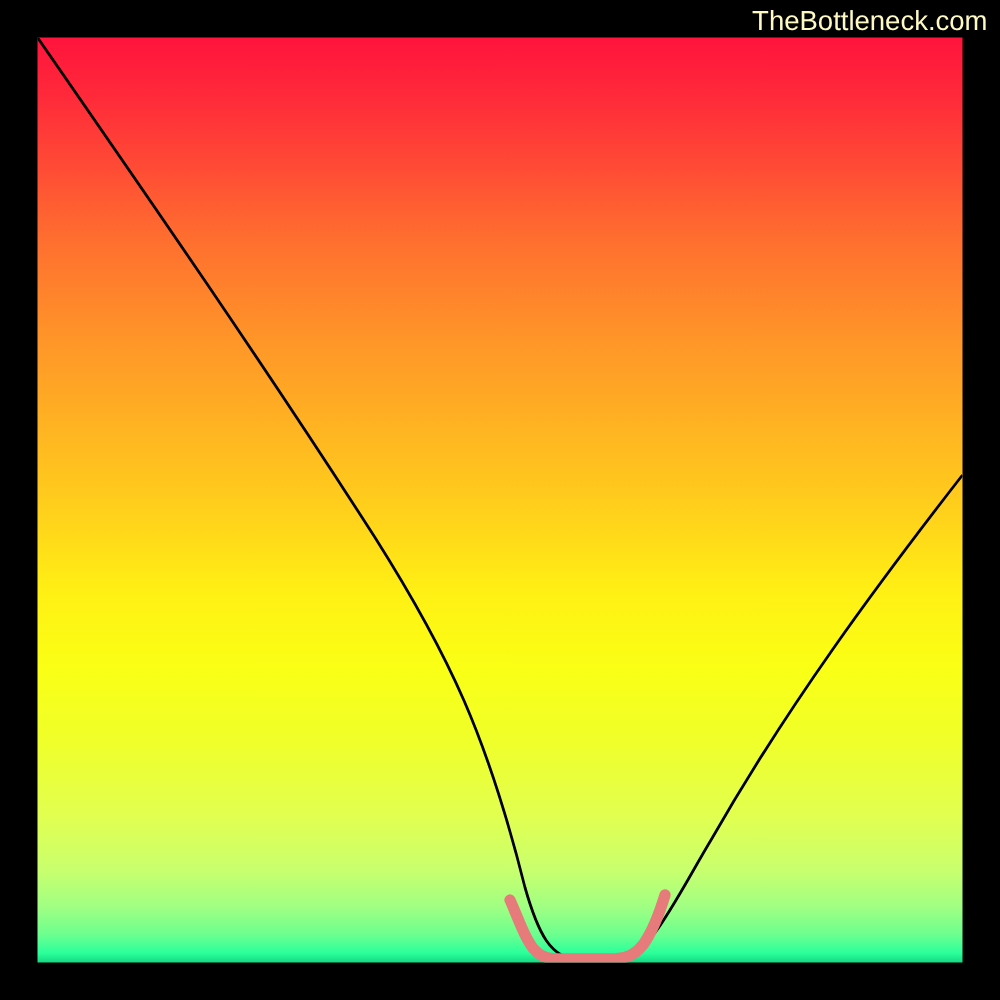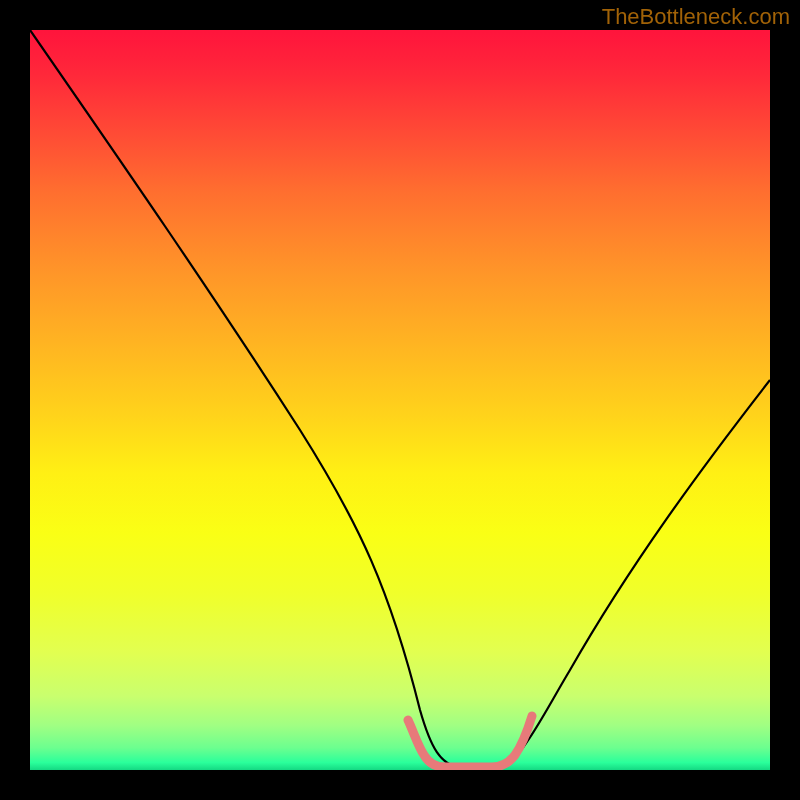--- a/index.html
+++ b/index.html
@@ -8,21 +8,21 @@
     background: #000;
     width: 800px;
     height: 800px;
     position: relative;
     overflow: hidden;
   }
   .watermark {
     position: absolute;
     top: 4px;
     right: 10px;
-    color: #a16207;
+    color: #fef9c3;
     font-family: Arial, sans-serif;
     font-size: 22px;
     font-weight: 500;
     z-index: 10;
   }
   .frame {
     position: absolute;
     inset: 0;
     background: #000;
   }

